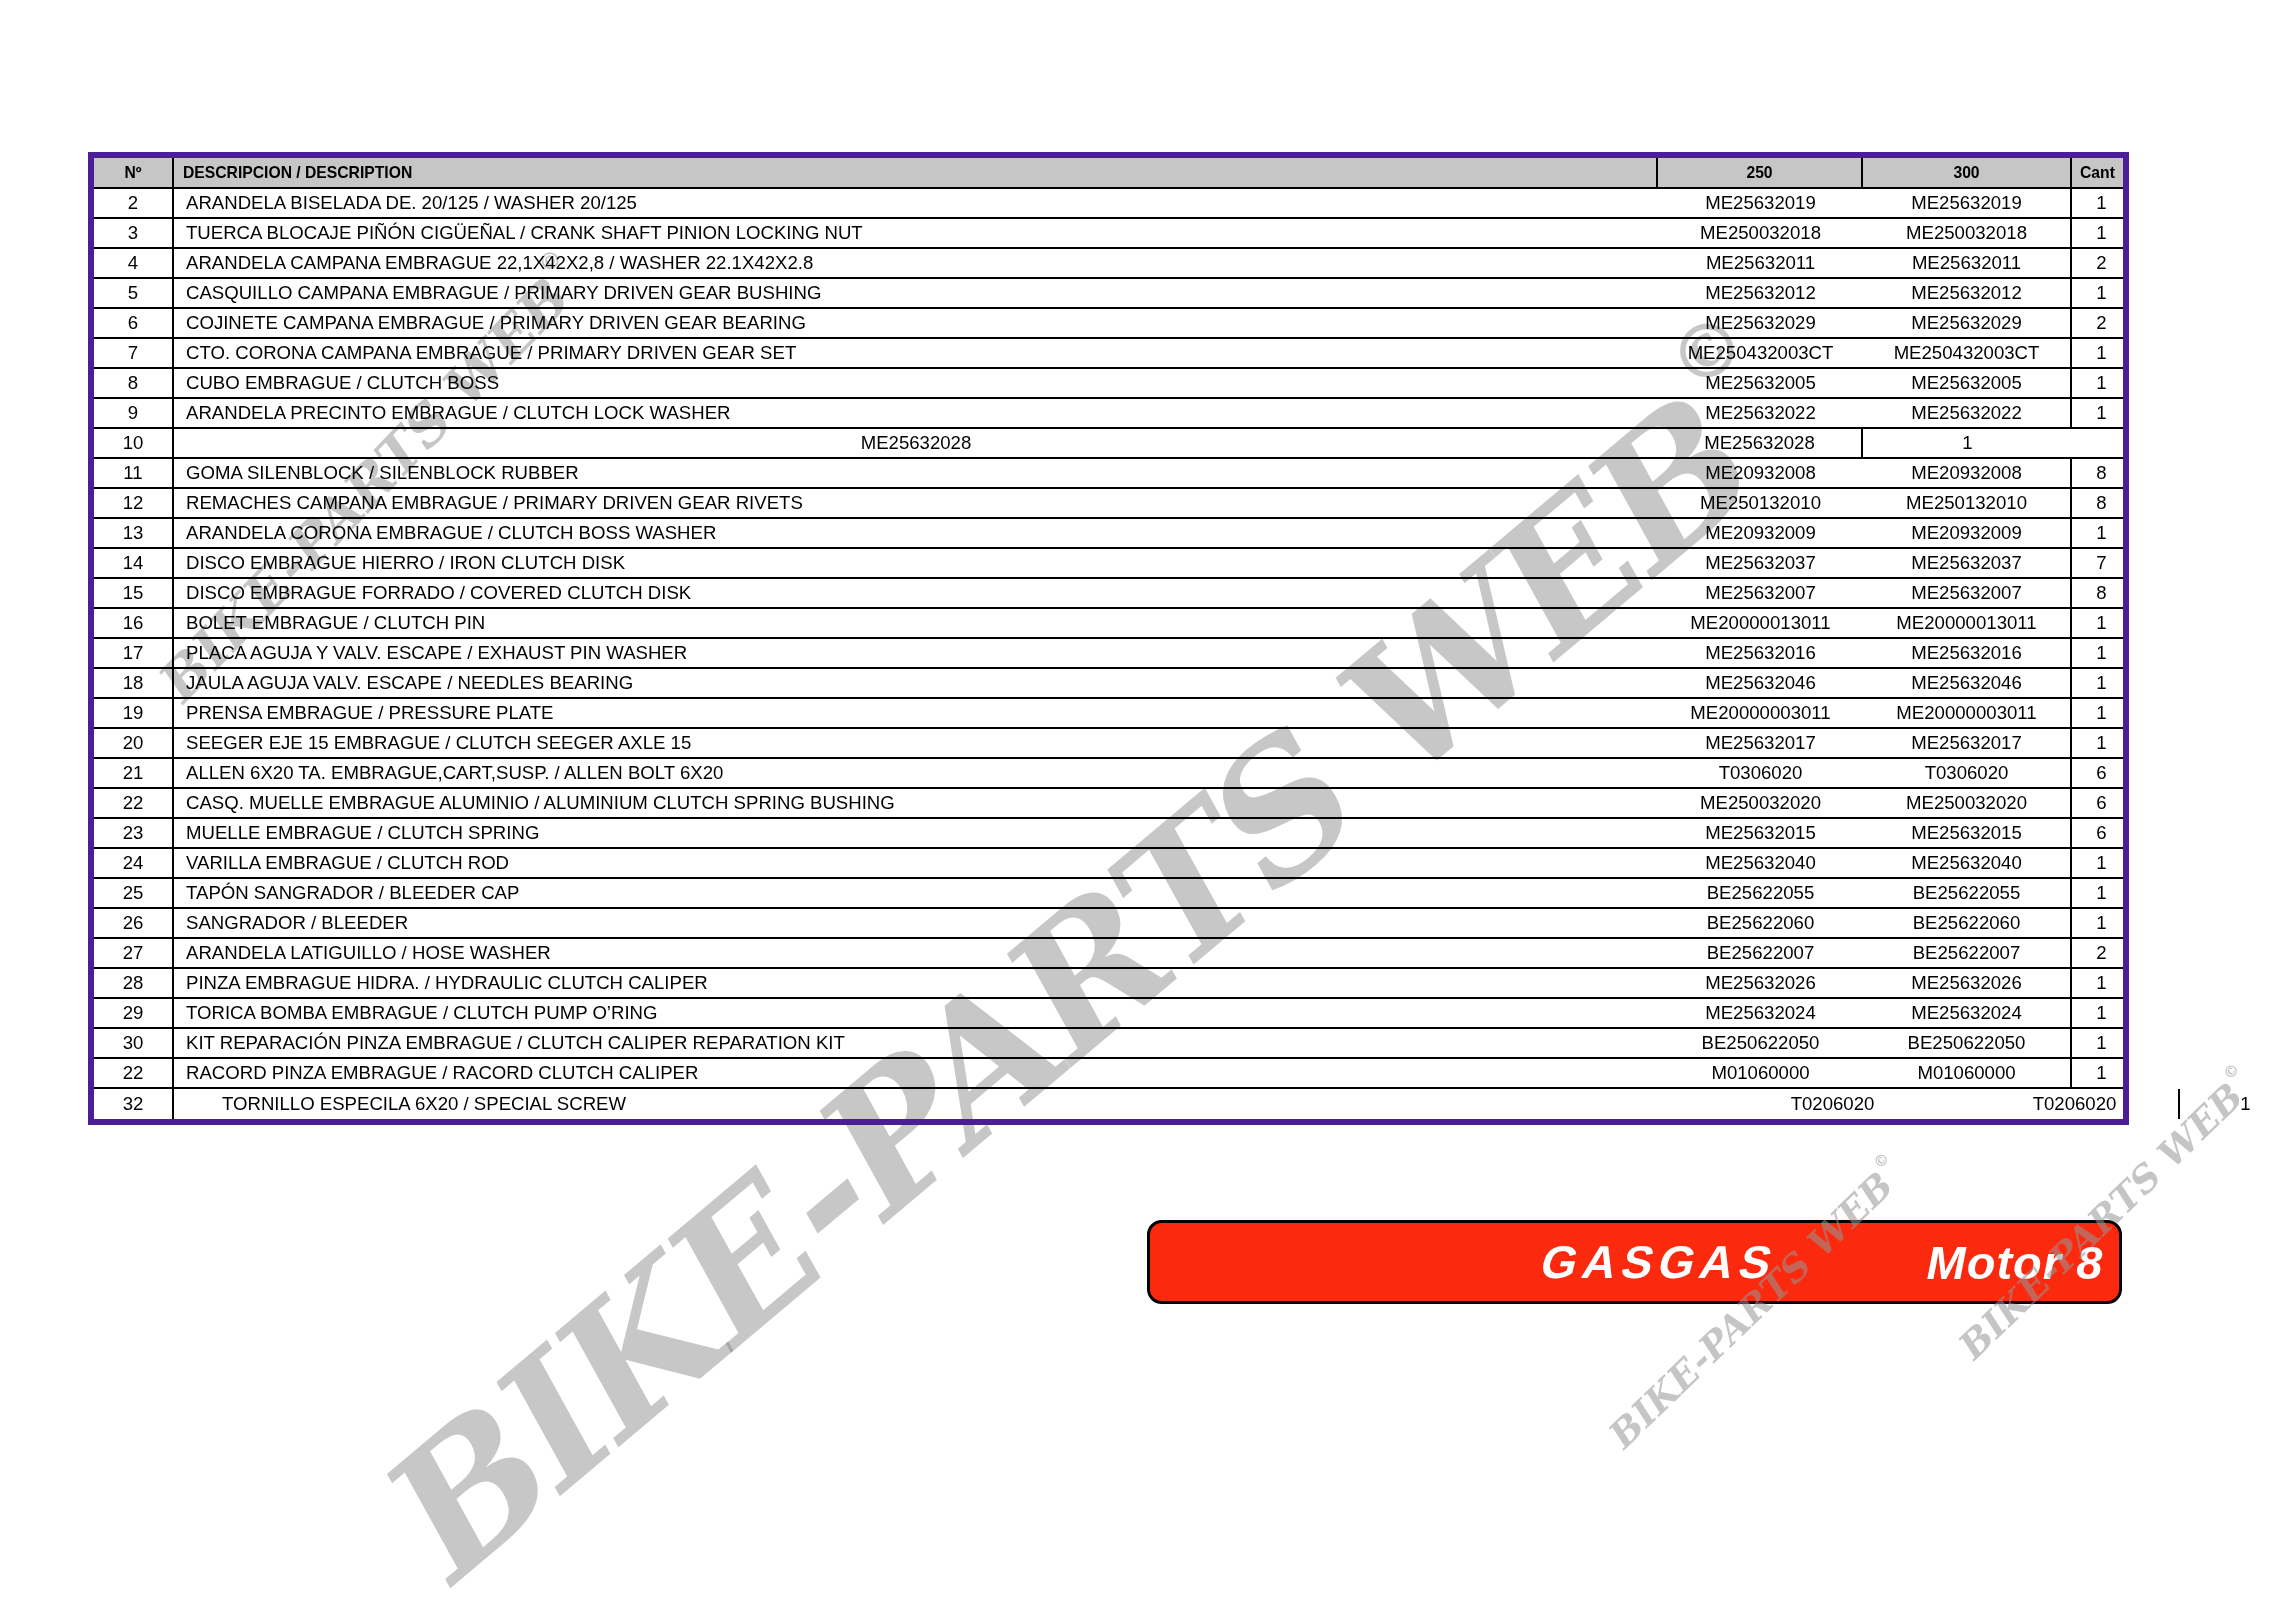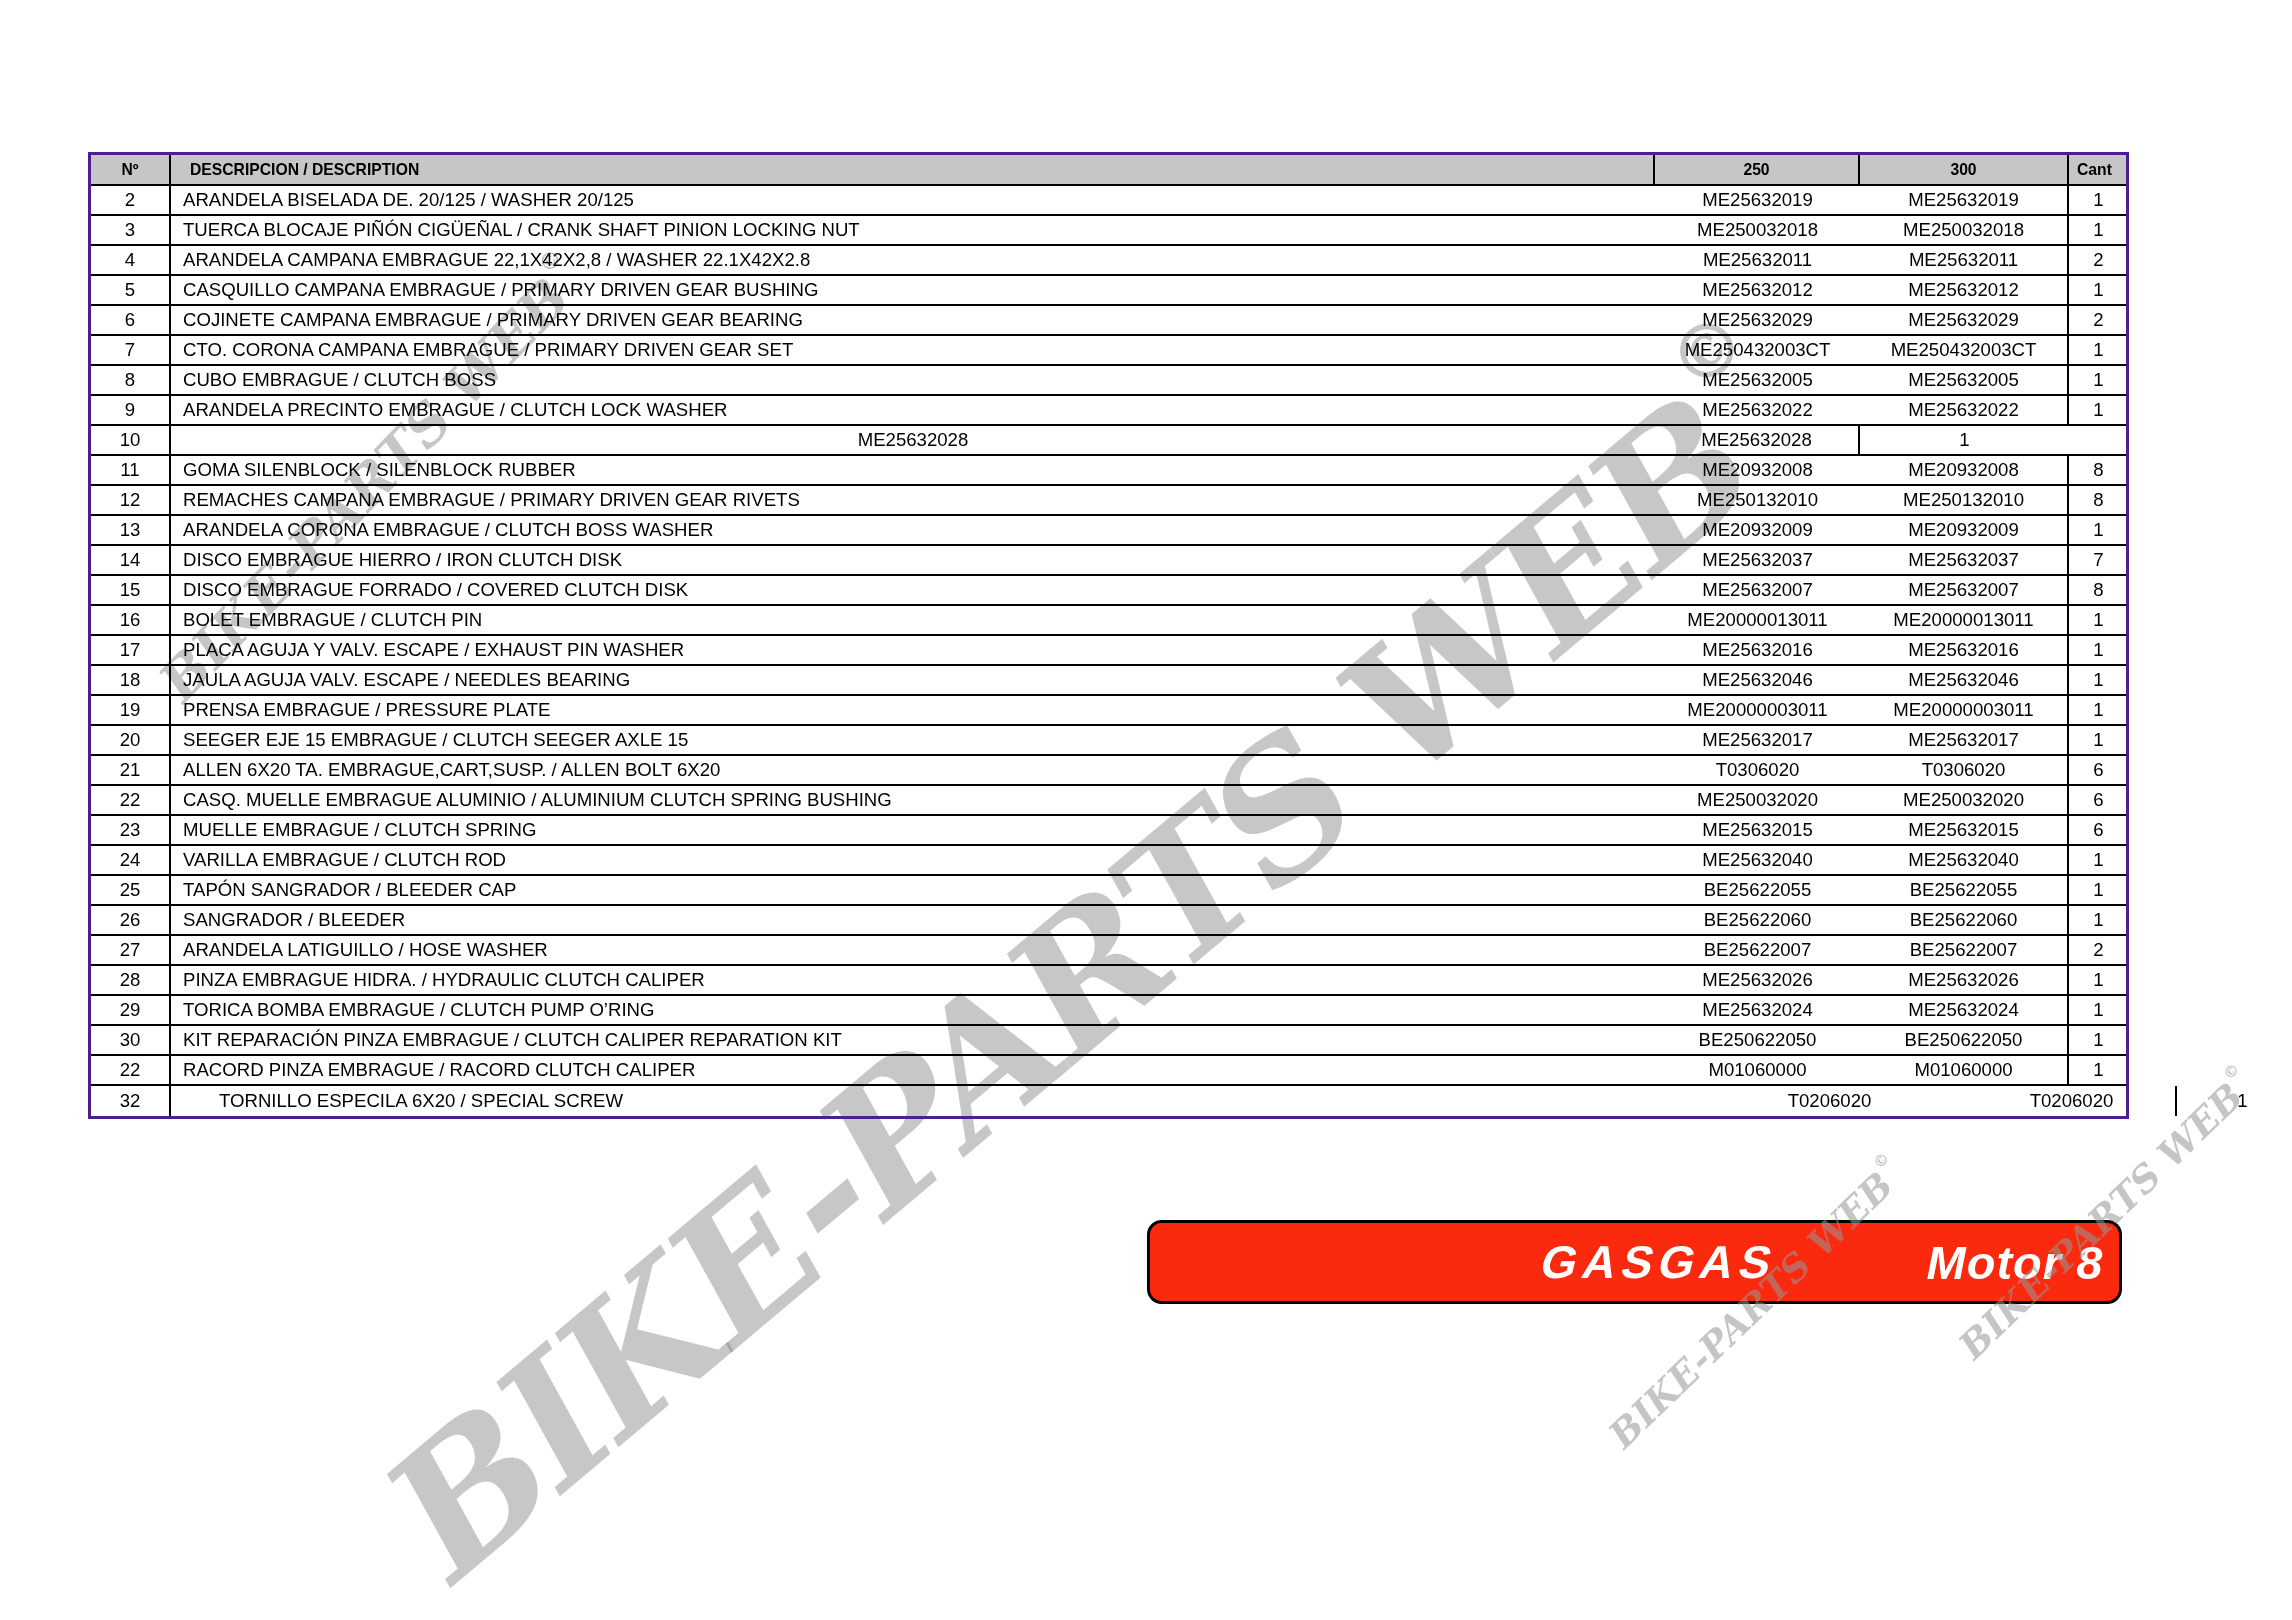--- a/index.html
+++ b/index.html
@@ -48,21 +48,21 @@
     left:1813px;top:1166px;width:588px;height:98px;
     font-size:37px;
     color:rgba(150,150,150,0.55);
     transform:rotate(-44deg);
     z-index:6;
   }
 
   
   .parts-table{
     position:absolute;left:88px;top:152px;width:2041px;
-    border:3px solid #4c1d95;
+    border:6px solid #4c1d95;
     z-index:2;
     box-sizing:border-box;
     background:transparent;
   }
   .trow{
     display:grid;
     grid-template-columns:80px 1484px 205px 209px 59px;
     align-items:center;
     height:30px;
     border-bottom:2px solid #000;
@@ -74,21 +74,21 @@
     height:31px;
     background:#c6c6c6;
     font-weight:bold;font-size:15.7px;
   }
   .cell{height:100%;display:flex;align-items:center;box-sizing:border-box;overflow:hidden;}
   .c-num{justify-content:center;border-right:2px solid #000;}
   .c-desc{justify-content:flex-start;padding-left:12px;}
   .c-250,.c-300{justify-content:center;}
   .c-300{border-right:2px solid #000;}
   .c-qty{justify-content:center;}
-  .thead .c-desc{padding-left:19px;}
+  .thead .c-desc{padding-left:9px;}
   .thead .c-desc,.thead .c-250{border-right:2px solid #000;}
   .thead .c-qty{justify-content:flex-start;padding-left:8px;}
 
   
   .banner{
     position:absolute;left:1147px;top:1220px;width:975px;height:84px;
     background:#fb2a0e;
     border:3.9px solid #000;border-radius:14.7px;
     box-sizing:border-box;
     display:flex;align-items:center;

